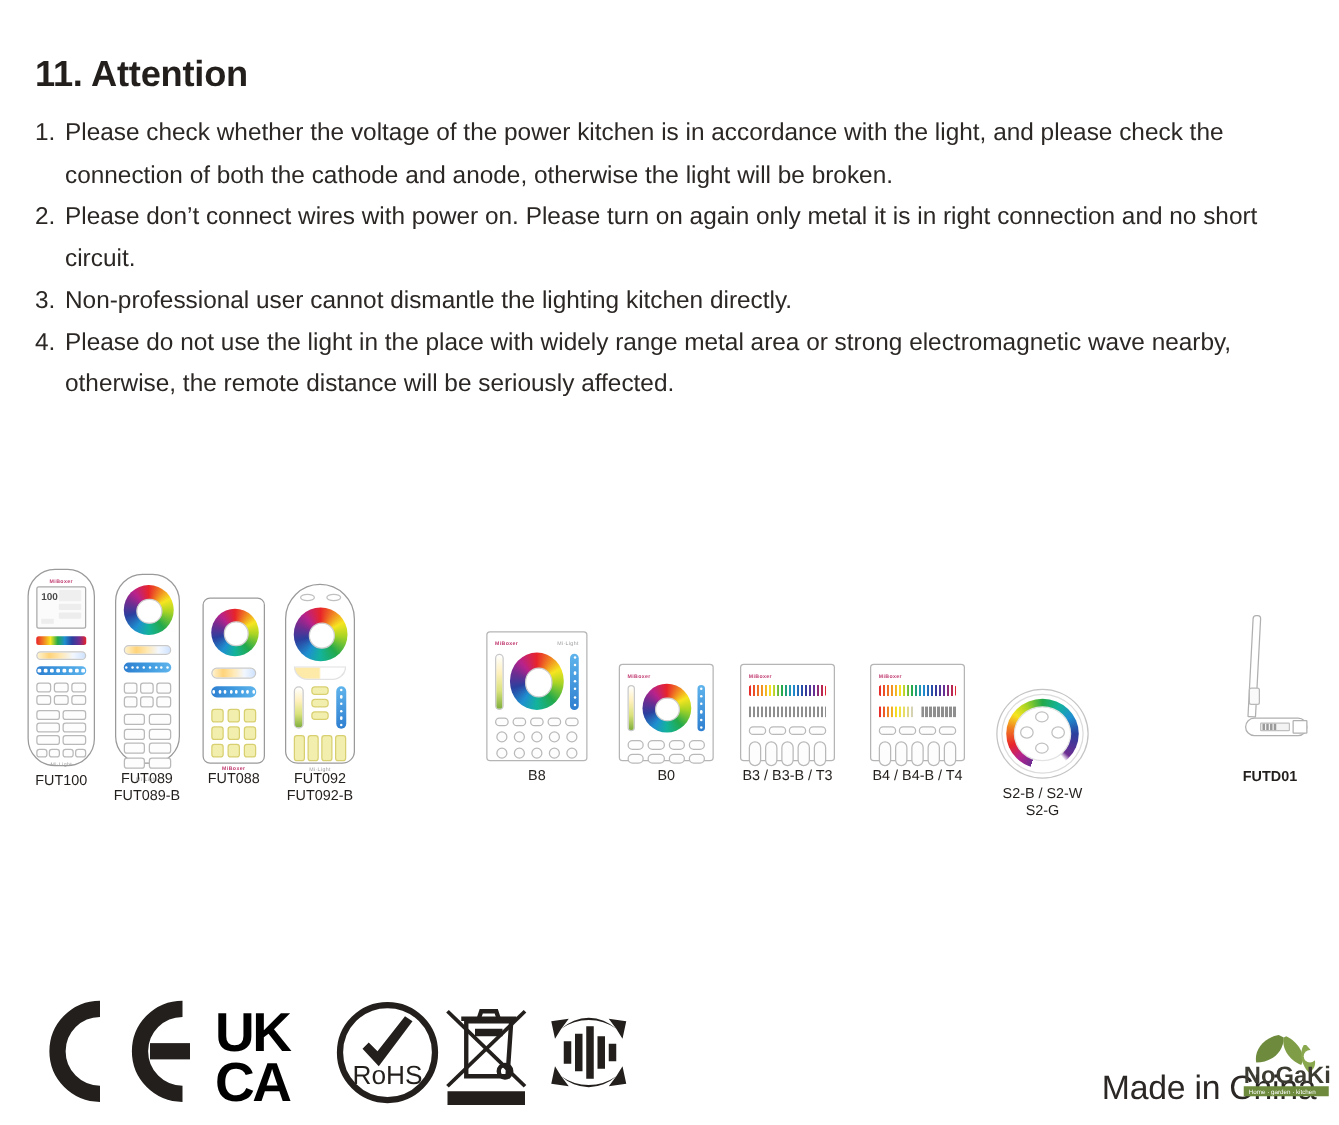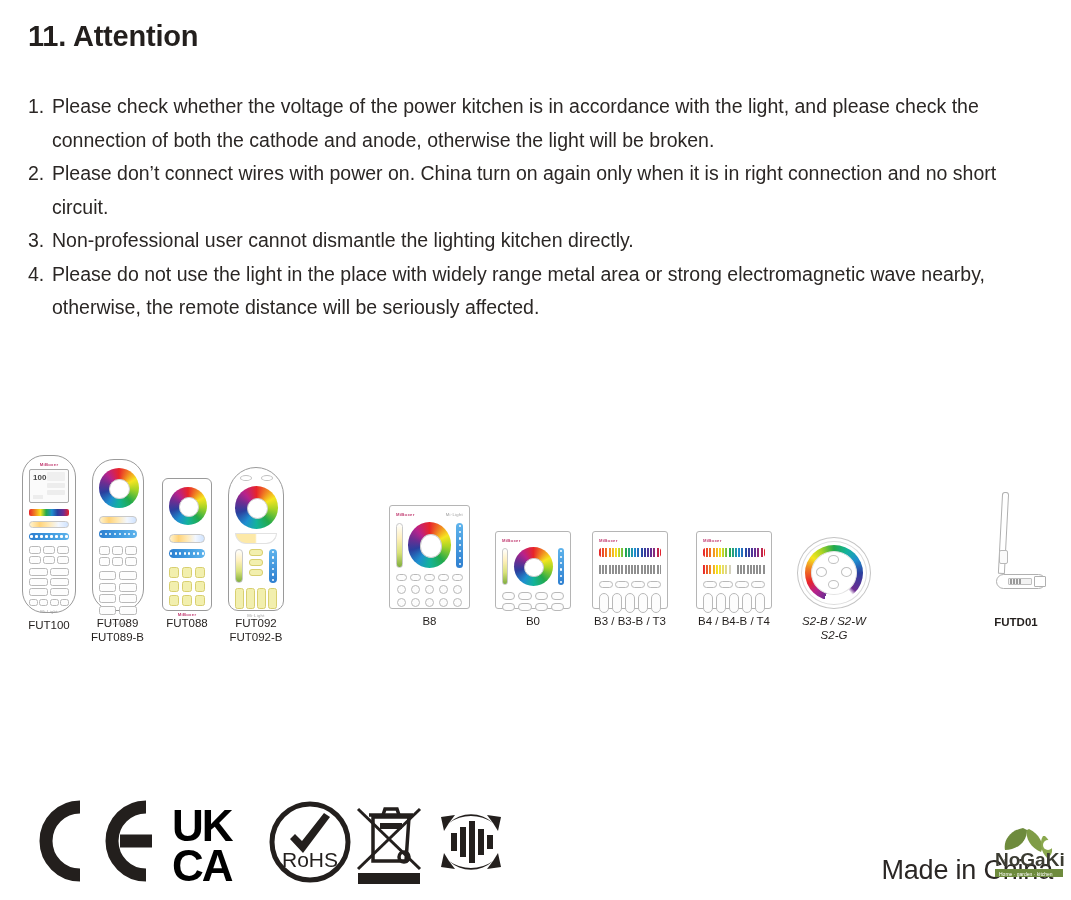--- a/index.html
+++ b/index.html
@@ -8,21 +8,21 @@
     width: 1071px; height: 900px;
     background: #ffffff;
     font-family: "Liberation Sans", sans-serif;
     color: #231f1d;
     overflow: hidden;
   }
   .page { position: relative; width: 1071px; height: 900px; }
 
   
   .attn-title {
-    position: absolute; left: 28px; top: 20px;
+    position: absolute; left: 28px; top: 44px;
     font-size: 29px; font-weight: bold; letter-spacing: -0.2px;
     color: #231f1d;
   }
   .attn-list {
     position: absolute; left: 28px; top: 90px; width: 1015px;
     font-size: 19.5px; line-height: 33.5px; color: #2b2725;
   }
   .attn-item { display: flex; align-items: flex-start; }
   .attn-num { width: 24px; flex: 0 0 24px; text-align: left; }
   .attn-text { flex: 1 1 auto; }
@@ -153,21 +153,21 @@
 
   <div class="attn-title">11. Attention</div>
 
   <div class="attn-list">
     <div class="attn-item">
       <span class="attn-num">1.</span>
       <span class="attn-text">Please check whether the voltage of the power kitchen is in accordance with the light, and please check the connection of both the cathode and anode, otherwise the light will be broken.</span>
     </div>
     <div class="attn-item">
       <span class="attn-num">2.</span>
-      <span class="attn-text">Please don’t connect wires with power on. China turn on again only when it is in right connection and no short circuit.</span>
+      <span class="attn-text">Please don’t connect wires with power on. Please turn on again only metal it is in right connection and no short circuit.</span>
     </div>
     <div class="attn-item">
       <span class="attn-num">3.</span>
       <span class="attn-text">Non-professional user cannot dismantle the lighting kitchen directly.</span>
     </div>
     <div class="attn-item">
       <span class="attn-num">4.</span>
       <span class="attn-text">Please do not use the light in the place with widely range metal area or strong electromagnetic wave nearby, otherwise, the remote distance will be seriously affected.</span>
     </div>
   </div>
@@ -480,21 +480,21 @@
             <div class="key-cap" style="width:10px;height:20px;border-radius:5px;"></div>
             <div class="key-cap" style="width:10px;height:20px;border-radius:5px;"></div>
             <div class="key-cap" style="width:10px;height:20px;border-radius:5px;"></div>
             <div class="key-cap" style="width:10px;height:20px;border-radius:5px;"></div>
           </div>
         </div>
       </div>
       <div class="remote-label">B4 / B4-B / T4</div>
     </div>
 
-    <div class="remote-cell" style="left:783px; top:82px;font-style:italic;">
+    <div class="remote-cell" style="left:783px; top:96px;">
       <div class="remote-art" style="width:74px;height:72px;">
         <div style="position:absolute;inset:0;border-radius:50%;border:1.1px solid #c4c4c4;background:#fff;"></div>
         <div style="position:absolute;left:4px;top:4px;right:4px;bottom:4px;border-radius:50%;border:1px solid #dcdcdc;"></div>
         <div style="position:absolute;left:8px;top:8px;width:58px;height:56px;border-radius:50%;
              background:conic-gradient(from 200deg,#6e2d91 0deg,#b7228c 25deg,#e8242a 50deg,#f07f22 80deg,#f6e520 105deg,#a9d424 130deg,#23a94b 160deg,#13b39b 190deg,#1f8fd0 220deg,#2b3f9e 250deg,#6e2d91 290deg,#ffffff 300deg,#ffffff 360deg);"></div>
         <div style="position:absolute;left:14px;top:14px;width:46px;height:44px;border-radius:50%;background:#fff;border:1px solid #e3e3e3;"></div>
         <div style="position:absolute;left:31px;top:18px;width:11px;height:9px;border-radius:50%;border:0.9px solid #c0c0c0;"></div>
         <div style="position:absolute;left:19px;top:30px;width:11px;height:10px;border-radius:50%;border:0.9px solid #c0c0c0;"></div>
         <div style="position:absolute;left:44px;top:30px;width:11px;height:10px;border-radius:50%;border:0.9px solid #c0c0c0;"></div>
         <div style="position:absolute;left:31px;top:43px;width:11px;height:9px;border-radius:50%;border:0.9px solid #c0c0c0;"></div>

